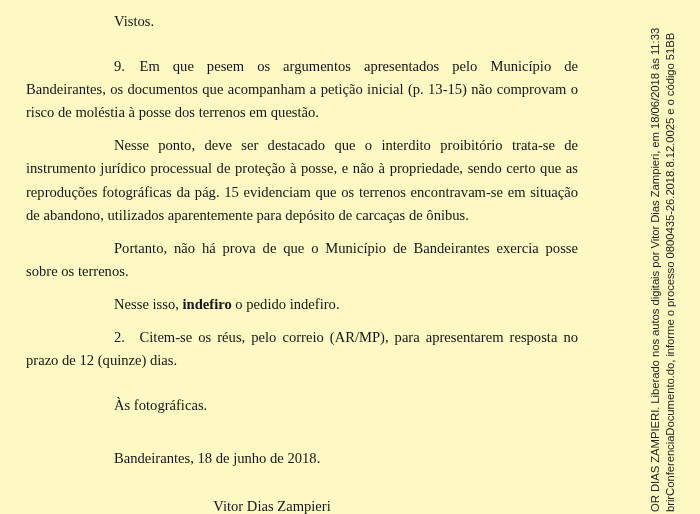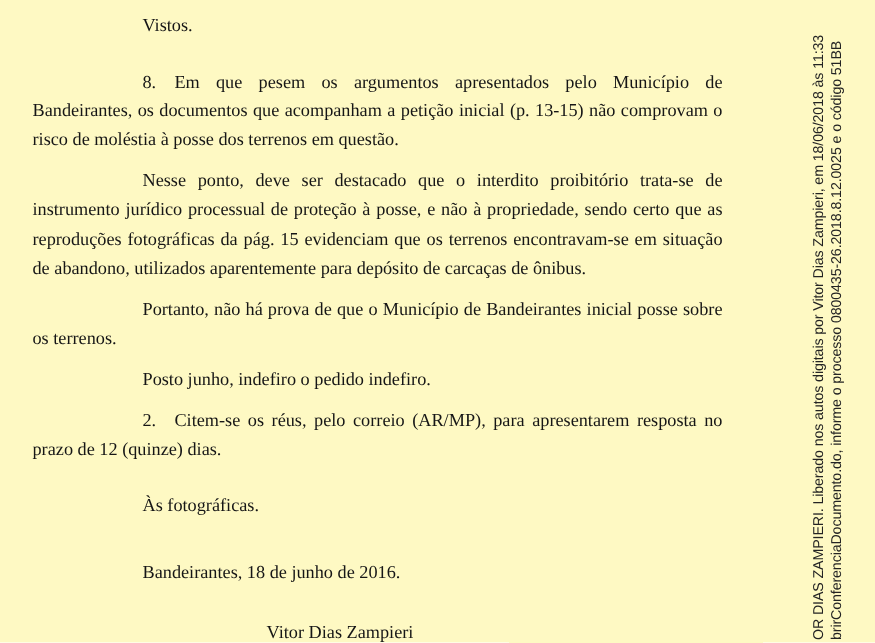--- a/index.html
+++ b/index.html
@@ -37,21 +37,21 @@
     text-align: justify;
     text-justify: inter-word;
     margin: 0;
     color: #161616;
     -webkit-font-smoothing: antialiased;
   }
   .para.indent {
     text-indent: 88px;
   }
   .para b {
-    font-weight: normal;
+    font-weight: bold;
   }
 
   .spacer-xs { height: 10px; }
   .spacer-m  { height: 22px; }
   .spacer-l  { height: 30px; }
 
   .signature-block {
     margin-top: 26px;
     text-align: center;
     font-size: 14.6px;
@@ -95,45 +95,45 @@
 <div class="page">
 
   <div class="doc-body">
 
     <div class="spacer-xs"></div>
 
     <p class="para indent">Vistos.</p>
 
     <div class="spacer-m"></div>
 
-    <p class="para indent">8. Em que pesem os argumentos apresentados pelo Município de Bandeirantes, os documentos que acompanham a petição inicial (p. 13-15) não comprovam o risco de moléstia à posse dos terrenos em questão.</p>
+    <p class="para indent">9. Em que pesem os argumentos apresentados pelo Município de Bandeirantes, os documentos que acompanham a petição inicial (p. 13-15) não comprovam o risco de moléstia à posse dos terrenos em questão.</p>
 
     <div class="spacer-xs"></div>
 
     <p class="para indent">Nesse ponto, deve ser destacado que o interdito proibitório trata-se de instrumento jurídico processual de proteção à posse, e não à propriedade, sendo certo que as reproduções fotográficas da pág. 15 evidenciam que os terrenos encontravam-se em situação de abandono, utilizados aparentemente para depósito de carcaças de ônibus.</p>
 
     <div class="spacer-xs"></div>
 
-    <p class="para indent">Portanto, não há prova de que o Município de Bandeirantes inicial posse sobre os terrenos.</p>
+    <p class="para indent">Portanto, não há prova de que o Município de Bandeirantes exercia posse sobre os terrenos.</p>
 
     <div class="spacer-xs"></div>
 
-    <p class="para indent"><span>Posto junho, </span><b>indefiro</b><span> o pedido indefiro.</span></p>
+    <p class="para indent"><span>Nesse isso, </span><b>indefiro</b><span> o pedido indefiro.</span></p>
 
     <div class="spacer-xs"></div>
 
     <p class="para indent">2. Citem-se os réus, pelo correio (AR/MP), para apresentarem resposta no prazo de 12 (quinze) dias.</p>
 
     <div class="spacer-m"></div>
 
     <p class="para indent">Às fotográficas.</p>
 
     <div class="spacer-l"></div>
 
-    <p class="para indent">Bandeirantes, 18 de junho de 2016.</p>
+    <p class="para indent">Bandeirantes, 18 de junho de 2018.</p>
 
     <div class="signature-block">
       <span class="sig-line">Vitor Dias Zampieri</span>
 
     </div>
 
   </div>
 
   <div class="side-stamp">
     <div class="side-stamp-inner">

